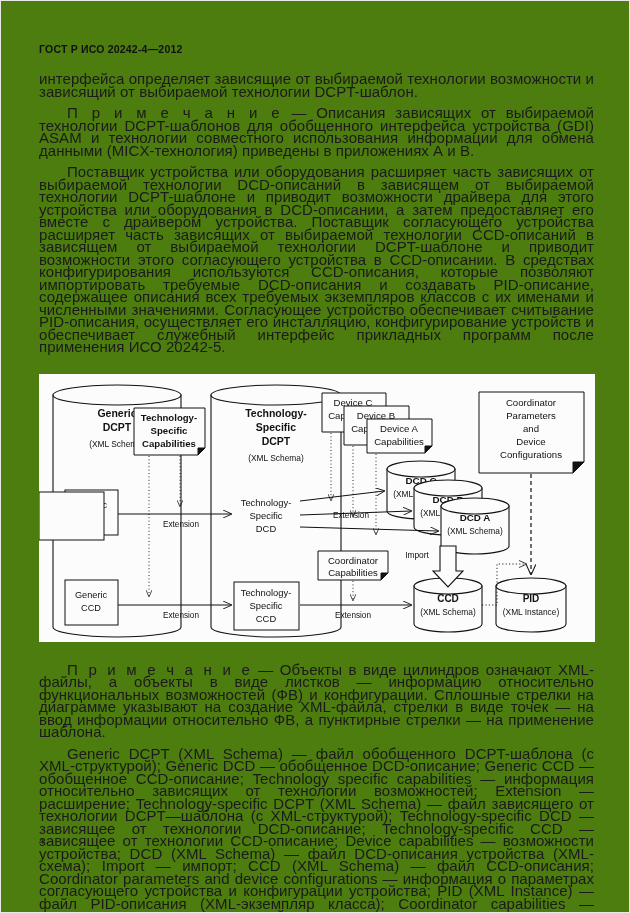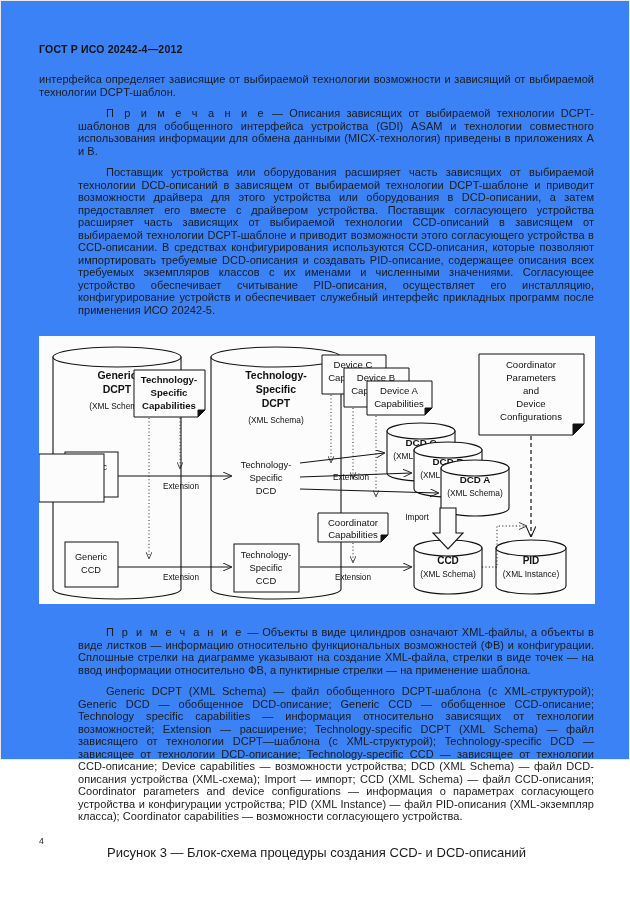--- a/index.html
+++ b/index.html
@@ -12,48 +12,48 @@
     height: 913px;
     font-family: "Liberation Sans", sans-serif;
     color: #1a1a1a;
     position: relative;
     overflow: hidden;
   }
   .page {
     position: absolute;
     left: 0; top: 0;
     width: 630px;
-    height: 760px;
-    background: #3b82f6;
+    height: 913px;
+    background: #4d7c0f;
     box-sizing: border-box;
     border: 1px solid #e8e8e8;
     text-decoration: underline;
   }
   .content {
     position: absolute;
     left: 38px;
     top: 42px;
     width: 555px;
   }
   .doc-header {
     font-size: 10.5px;
     font-weight: bold;
     letter-spacing: 0.2px;
     color: #111;
     margin: 0 0 18px 0;
   }
   p.body-text {
-    font-size: 11px;
+    font-size: 15px;
     line-height: 12.5px;
     text-align: justify;
     margin: 0 0 9px 0;
     color: #1b1b1b;
     letter-spacing: 0.05px;
   }
-  p.body-text.indent { text-indent: 28px; margin-left: 39px; }
+  p.body-text.indent { text-indent: 28px; }
   .note-lead {
     letter-spacing: 2.1px;
   }
 
   
   .figure {
     position: relative;
     width: 556px;
     height: 268px;
     margin: 20px 0 0 0;

